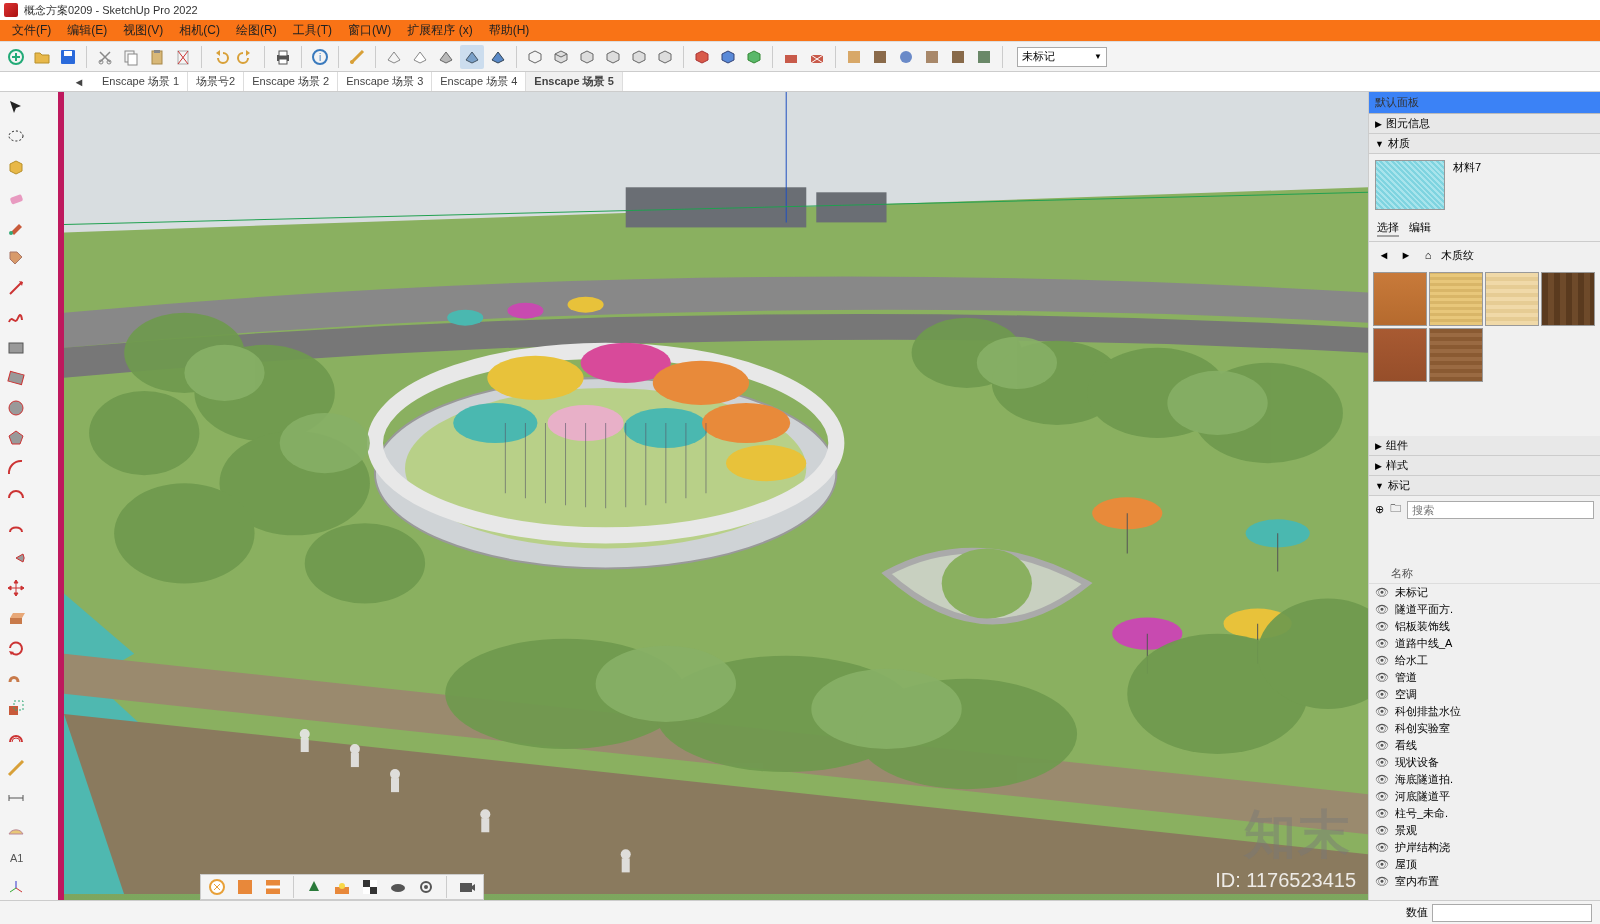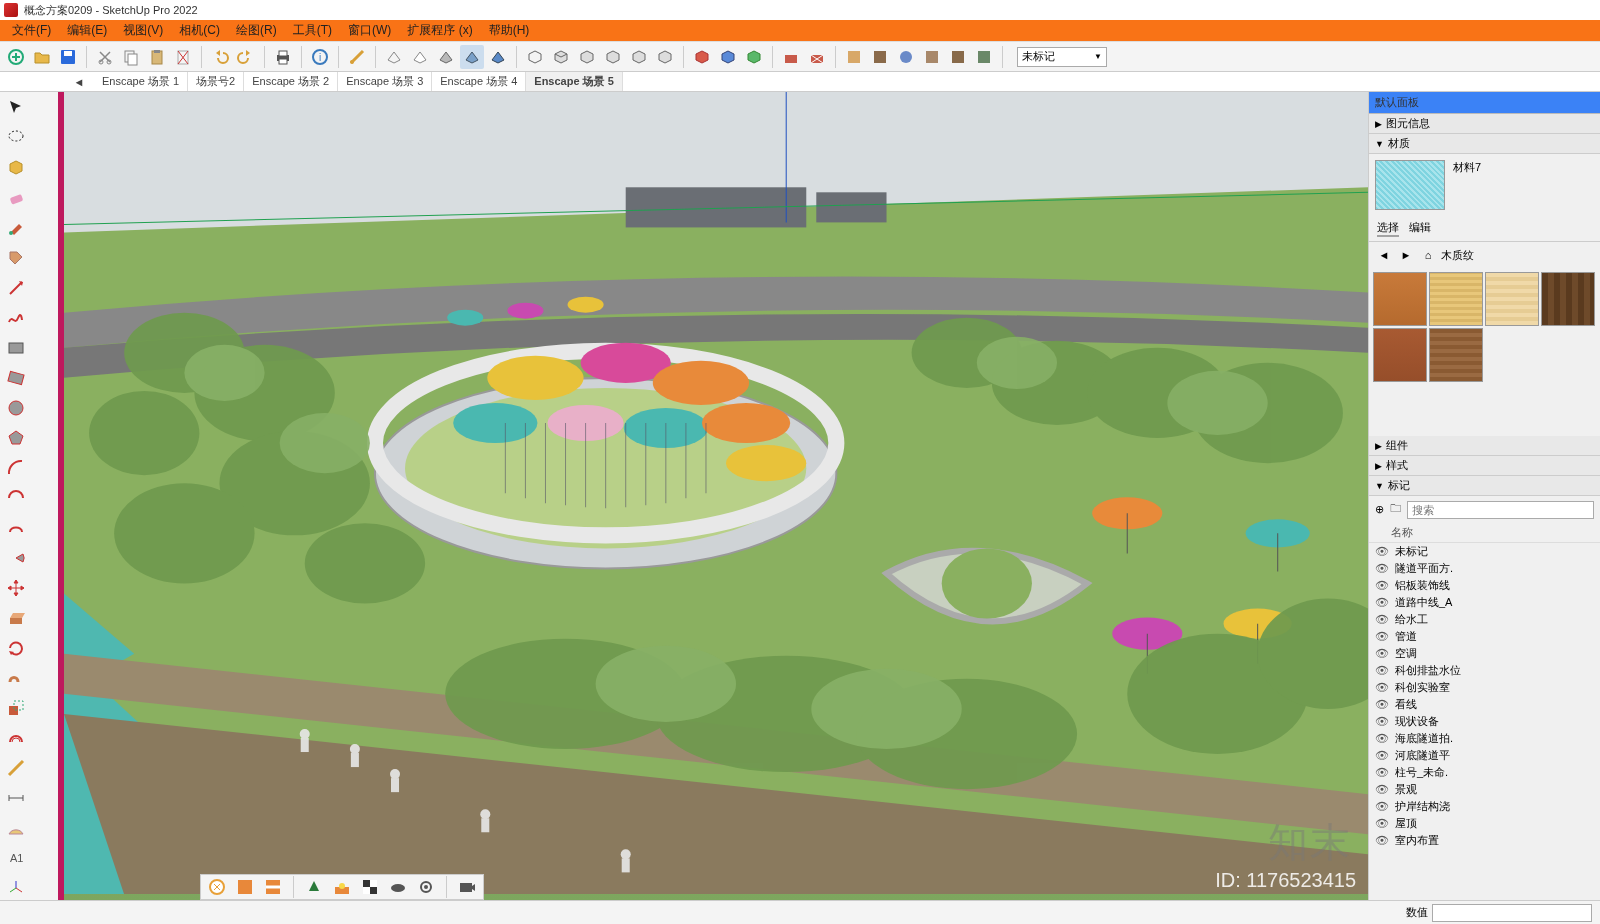--- a/index.html
+++ b/index.html
@@ -46,31 +46,31 @@
 .mat-grid .mtile { width: 54px; height: 54px; border: 1px solid #999; }
 .mt1 { background: linear-gradient(#c87a3a,#b56a2e); }
 .mt2 { background: repeating-linear-gradient(0deg,#e8c77a,#e8c77a 3px,#d9b668 3px,#d9b668 6px); }
 .mt3 { background: repeating-linear-gradient(0deg,#f0d9a8,#f0d9a8 4px,#e6cc94 4px,#e6cc94 8px); }
 .mt4 { background: repeating-linear-gradient(90deg,#5a3a1e,#5a3a1e 6px,#6e4a2a 6px,#6e4a2a 12px); }
 .mt5 { background: linear-gradient(#a85a32,#964e2a); }
 .mt6 { background: repeating-linear-gradient(0deg,#8a5a32,#8a5a32 4px,#9a6a42 4px,#9a6a42 8px); }
 
 .tag-search { display: flex; align-items: center; gap: 6px; padding: 4px 6px; }
 .tag-search input { flex: 1; height: 18px; border: 1px solid #aaa; padding: 0 4px; font-size: 11px; }
-.tag-list { flex: 1; overflow: hidden; }
+.tag-list { flex: 1; overflow: hidden; margin-top: 41px; }
 .tag-list .hdr { padding: 2px 8px 2px 22px; border-bottom: 1px solid #ddd; color: #555; }
 .tag-list .row { display: flex; align-items: center; padding: 1px 6px; gap: 6px; }
 .tag-list .eye { width: 14px; text-align: center; color: #555; }
 
 
 .statusbar { position: absolute; left: 0; right: 0; bottom: 0; height: 24px; background: #f4f4f4; border-top: 1px solid #ccc; display: flex; align-items: center; padding: 0 8px; font-size: 11px; }
 .statusbar .vcb { border: 1px solid #aaa; background: #fff; height: 18px; width: 160px; margin-left: 4px; }
 .ext-toolbar { position: absolute; bottom: 24px; left: 200px; height: 26px; display: flex; align-items: center; gap: 4px; background: #f4f4f4; border: 1px solid #ccc; padding: 0 4px; }
 
-.watermark { position: absolute; right: 16px; bottom: 30px; font-size: 40px; color: rgba(120,120,120,0.45); font-weight: 400; letter-spacing: 2px; }
+.watermark { position: absolute; right: 16px; bottom: 30px; font-size: 52px; color: rgba(120,120,120,0.45); font-weight: 700; letter-spacing: 2px; }
 .idmark { position: absolute; right: 12px; bottom: 8px; font-size: 20px; color: rgba(255,255,255,0.85); font-weight: 500; }
 </style>
 </head>
 <body>
 
 <div class="titlebar">
   <div class="su-icon"></div>
   <span>概念方案0209 - SketchUp Pro 2022</span>
 </div>
 

